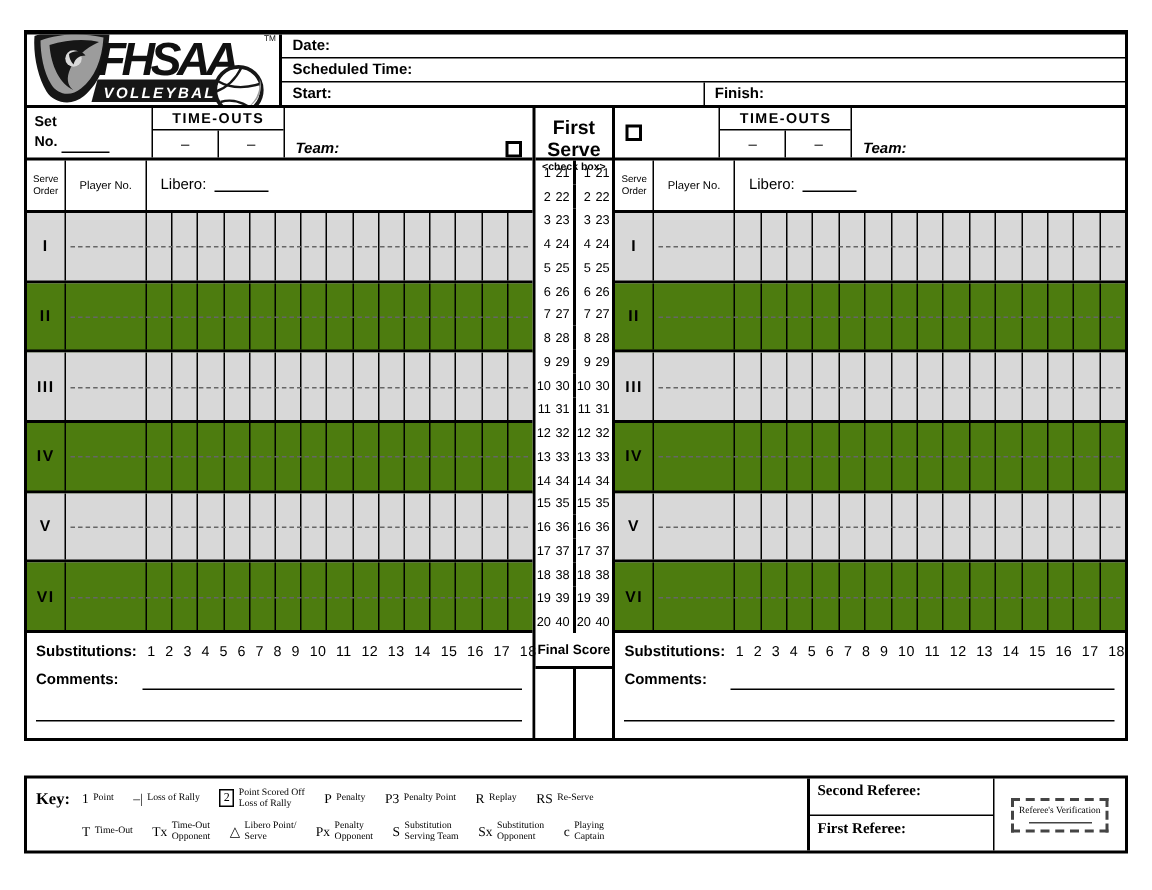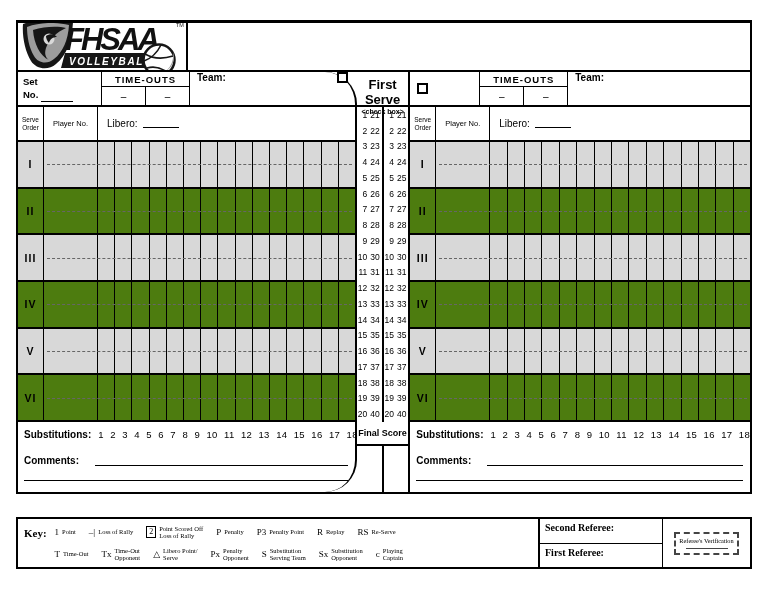--- a/index.html
+++ b/index.html
@@ -19,33 +19,33 @@
   .vs-row { justify-content:center; font-weight:bold; font-size:10px; letter-spacing:.5px; }
   .blabel { font-weight:bold; font-size:10px; }
   .levels { flex:1; display:flex; justify-content:space-around; align-items:center; font-size:9.5px; padding:0 4px 0 10px; }
   .sf-row { padding:0; }
   .sf-cell { flex:1; display:flex; align-items:center; padding-left:7px; height:100%; }
   .sf-cell:first-child { border-right:1.5px solid #000; }
 
   
   .sbody { display:flex; height:420px; }
   .panel { display:flex; flex-direction:column; }
-  .panel.left { width:339px; border-right:2px solid #000;border-radius:32px; }
+  .panel.left { width:339px; border-right:2px solid #000; }
   .panel.right { flex:1; }
   .cstrip { width:63px; border-right:2px solid #000; display:flex; flex-direction:column; }
 
   .phead1 { height:35px; border-bottom:2px solid #000; display:flex; }
   .setno { width:84px; border-right:1.5px solid #000; padding:3px 0 0 5px; font-weight:bold; font-size:9.5px; line-height:1.4; }
   .blank { display:inline-block; border-bottom:1.5px solid #000; height:9px; vertical-align:bottom; }
   .touts { width:88px; border-right:1.5px solid #000; display:flex; flex-direction:column; }
   .tlabel { height:15px; border-bottom:1.5px solid #000; text-align:center; font-weight:bold; font-size:9.5px; letter-spacing:1px; line-height:15px; }
   .tcells { flex:1; display:flex; }
   .tcell { flex:1; display:flex; align-items:center; justify-content:center; font-size:10px; }
   .tcell:first-child { border-right:1.5px solid #000; }
-  .teamc { flex:1; display:flex; align-items:flex-start; justify-content:space-between; padding:0 7px; font-weight:bold; font-size:10px; }
+  .teamc { flex:1; display:flex; align-items:flex-end; justify-content:space-between; padding:0 7px; font-weight:bold; font-size:10px;font-style:italic; }
   .cbcell { width:70px; border-right:1.5px solid #000; display:flex; align-items:center; padding-left:7px; }
   .checkbox { width:11px; height:11px; border:2px solid #000; background:#fff; display:inline-block; flex:none; }
 
   .phead2 { height:35px; border-bottom:2px solid #000; display:flex; }
   .so { width:26px; border-right:1.5px solid #000; display:flex; flex-direction:column; align-items:center; justify-content:center; font-size:6.5px; line-height:1.2; }
   .pn { width:54px; border-right:1.5px solid #000; display:flex; align-items:center; justify-content:center; font-size:7.5px; text-align:center; }
   .lib { flex:1; display:flex; align-items:center; gap:5px; padding-left:9px; font-size:10px; }
 
   .grid { height:280px; display:flex; flex-direction:column; border-bottom:2px solid #000; }
   .grow { flex:1; display:flex; border-bottom:2px solid #000; background:#4d7c0f; }
@@ -54,21 +54,21 @@
   .glabel { width:26px; border-right:1.5px solid #000; display:flex; align-items:center; justify-content:center; font-weight:bold; font-size:10.5px; letter-spacing:1px; }
   .gcells { flex:1; position:relative; display:flex; }
   .gcells::after { content:""; position:absolute; left:3px; right:3px; top:50%; border-top:1.5px dashed #666; pointer-events:none; }
   .gplayer { width:54px; border-right:1.5px solid #000; }
   .gcell { flex:1; border-right:1.5px solid #000; }
   .gcell:last-child { border-right:none; }
 
   .subsrow { height:24px; display:flex; align-items:center; padding-left:6px; gap:7px; }
   .subnums { font-size:9.5px; word-spacing:3.5px; letter-spacing:.3px; white-space:nowrap; }
   .comments { flex:1; padding:2px 7px 0 6px; }
-  .cline1 { display:flex; align-items:flex-end; gap:16px; height:18px; }
+  .cline1 { display:flex; gap:16px; height:18px; }
   .cblank { flex:1; border-bottom:1.5px solid #000; height:12px; }
   .cline2 { margin-top:14px; border-bottom:1.5px solid #000; }
 
   
   .fserve { height:35px; border-bottom:2px solid #000; text-align:center; padding-top:5px; }
   .fs1 { font-weight:bold; font-size:13px; }
   .fs2 { font-weight:bold; font-size:7px; margin-top:1px; }
   .numbers { height:315px; display:flex; flex-direction:column; }
   .numrow { flex:1; display:flex; }
   .numhalf { flex:1; display:flex; align-items:center; justify-content:center; gap:3px; font-size:8.5px; }
@@ -122,20 +122,36 @@
 
           <g>
             <circle cx="140" cy="45" r="15.5" fill="#fff" stroke="#161616" stroke-width="2.5"></circle>
             <path d="M126 39 Q138 46 154 41" fill="none" stroke="#161616" stroke-width="1.6"></path>
             <path d="M128 53 Q138 50 148 57" fill="none" stroke="#161616" stroke-width="1.6"></path>
             <path d="M142 30 Q136 42 125 46" fill="none" stroke="#161616" stroke-width="1.6"></path>
             <path d="M147 56 A15.5 15.5 0 0 0 154 37 A22 22 0 0 1 147 56 Z" fill="#9c9c9c"></path>
           </g>
         </svg>
       </div>
+      <div class="hdr-right">
+        <div class="hrow">
+            <span class="blabel">Date:</span>
+          </div>
+        <div class="hrow">
+            <span class="blabel">Scheduled Time:</span>
+          </div>
+        <div class="hrow sf-row">
+          <div class="sf-cell">
+              <span class="blabel">Start:</span>
+            </div>
+          <div class="sf-cell">
+              <span class="blabel">Finish:</span>
+            </div>
+        </div>
+      </div>
     </div>
 
     <div class="sbody">
 
       <div class="panel left">
         <div class="phead1">
           <div class="setno">
             <div>Set</div>
             <div><span>No.</span> <span class="blank" style="width:32px"></span></div>
           </div>

